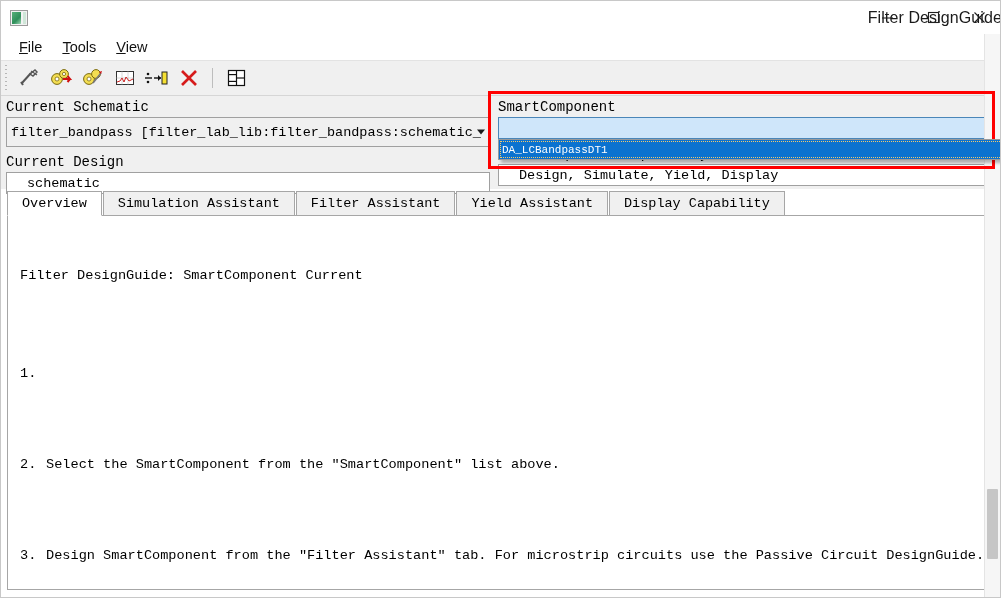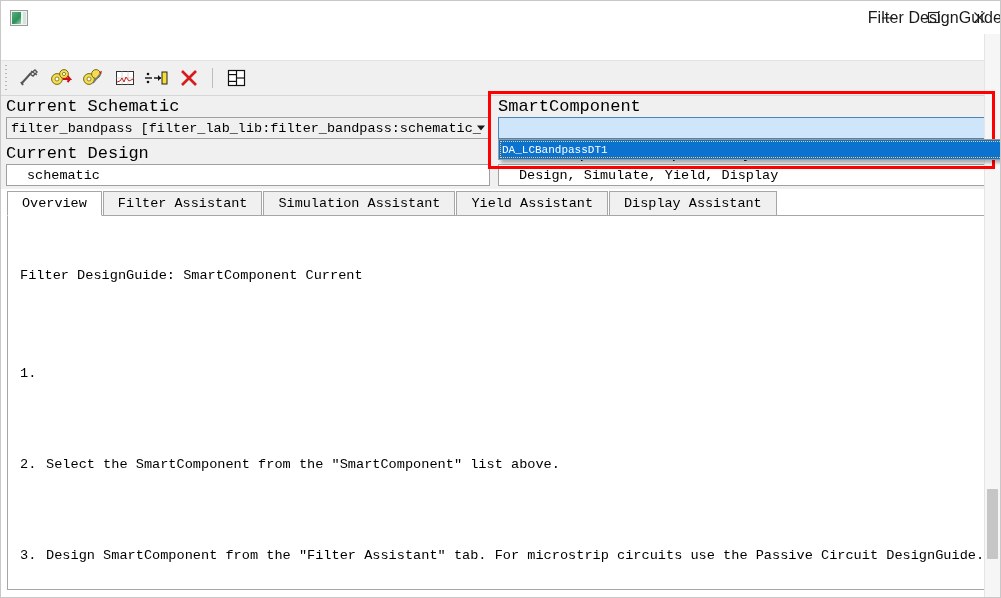--- a/index.html
+++ b/index.html
@@ -102,29 +102,29 @@
   }
 
   
   .fields {
     position: absolute; left: 0; top: 95px;
     width: 1001px; height: 93px;
     background: #f0f0f0;
   }
   .field-label {
     font-family: "Liberation Mono", monospace;
-    font-size: 17px; color: #000;
+    font-size: 14px; color: #000;
     line-height: 16px;
   }
   .left-fields { position: absolute; left: 5px; top: 3px; width: 484px; }
   .right-fields { position: absolute; left: 497px; top: 3px; width: 574px; }
 
   .combo {
     position: relative;
-    height: 22px;
+    height: 30px;
     background: #f0f0f0;
     border: 1px solid #a0a0a0;
     display: flex; align-items: center;
     font-family: "Liberation Mono", monospace;
     font-size: 13.5px; color: #000;
     padding-left: 4px;
     overflow: hidden;
     white-space: nowrap;
   }
   .combo .arrow {
@@ -308,20 +308,25 @@
       </div>
       <div class="win-btn close">
         <svg width="13" height="13" viewBox="0 0 13 13">
           <line x1="1.5" y1="1.5" x2="11.5" y2="11.5" stroke="#202020" stroke-width="1.1"></line>
           <line x1="11.5" y1="1.5" x2="1.5" y2="11.5" stroke="#202020" stroke-width="1.1"></line>
         </svg>
       </div>
     </div>
   </div>
 
+  <div class="menubar">
+    <div class="menu-item"><u>F</u><span>ile</span></div>
+    <div class="menu-item"><u>T</u><span>ools</span></div>
+    <div class="menu-item"><u>V</u><span>iew</span></div>
+  </div>
 
   <div class="toolbar">
     <div class="grip"></div>
 
     <div class="tbtn">
       <svg width="22" height="22" viewBox="0 0 22 22">
         <path d="M4 16 L13 6" stroke="#555" stroke-width="2" fill="none"></path>
         <path d="M12 7 L17 3 L19 5 L15 9 Z" fill="none" stroke="#555" stroke-width="1.4"></path>
         <path d="M3 15 L5 18" stroke="#555" stroke-width="2"></path>
         <path d="M13 4 L19 8" stroke="#555" stroke-width="1.2"></path>
@@ -423,30 +428,30 @@
     </div>
   </div>
 
   <div class="red-box"></div>
 
   <div class="tabstrip">
     <div class="tab active">
         <span>Overview</span>
       </div>
     <div class="tab">
+        <span>Simulation Assistant</span>
+      </div>
+    <div class="tab">
         <span>Filter Assistant</span>
-      </div>
-    <div class="tab">
-        <span>Simulation Assistant</span>
       </div>
     <div class="tab">
         <span>Yield Assistant</span>
       </div>
     <div class="tab">
-        <span>Display Assistant</span>
+        <span>Display Capability</span>
       </div>
   </div>
 
   <div class="content">
     <div class="doc">
       <div class="doc-title">Filter DesignGuide: SmartComponent Current</div>
 
       <div class="item">
         <div class="item-num">1.</div>
       </div>

